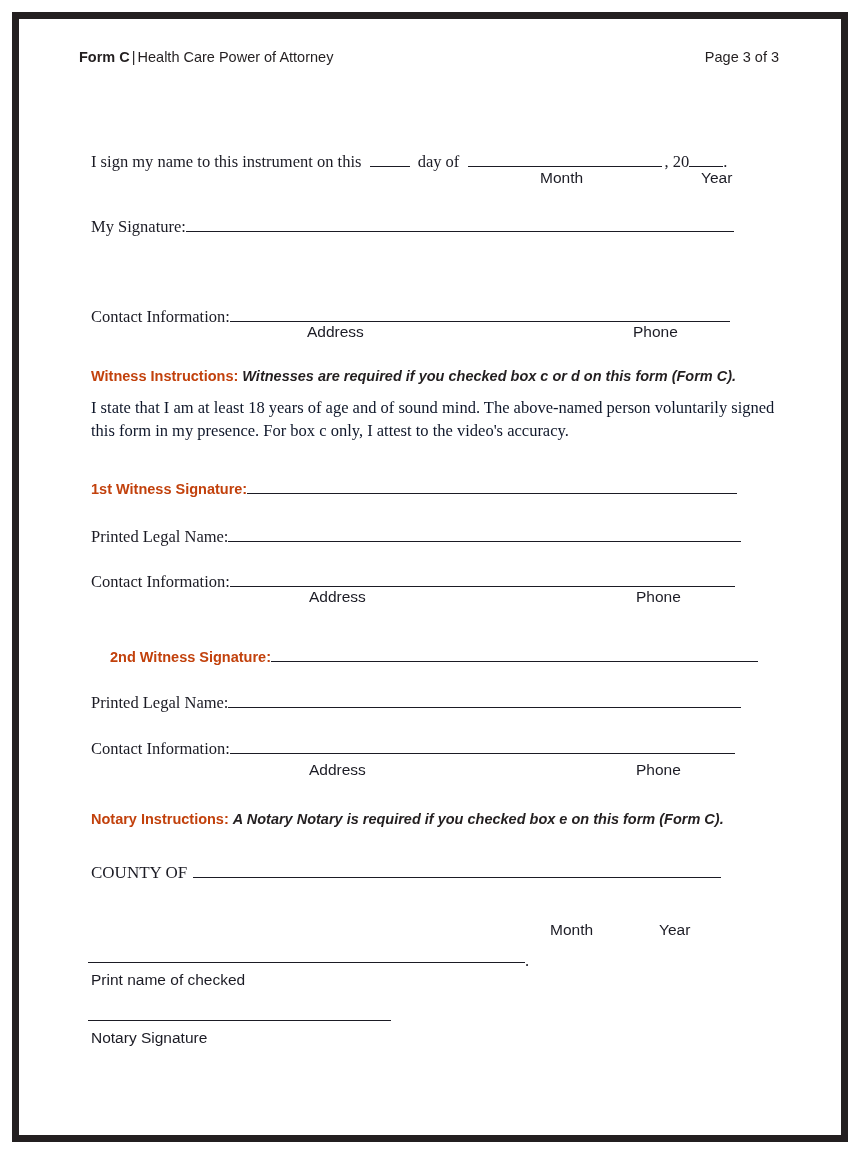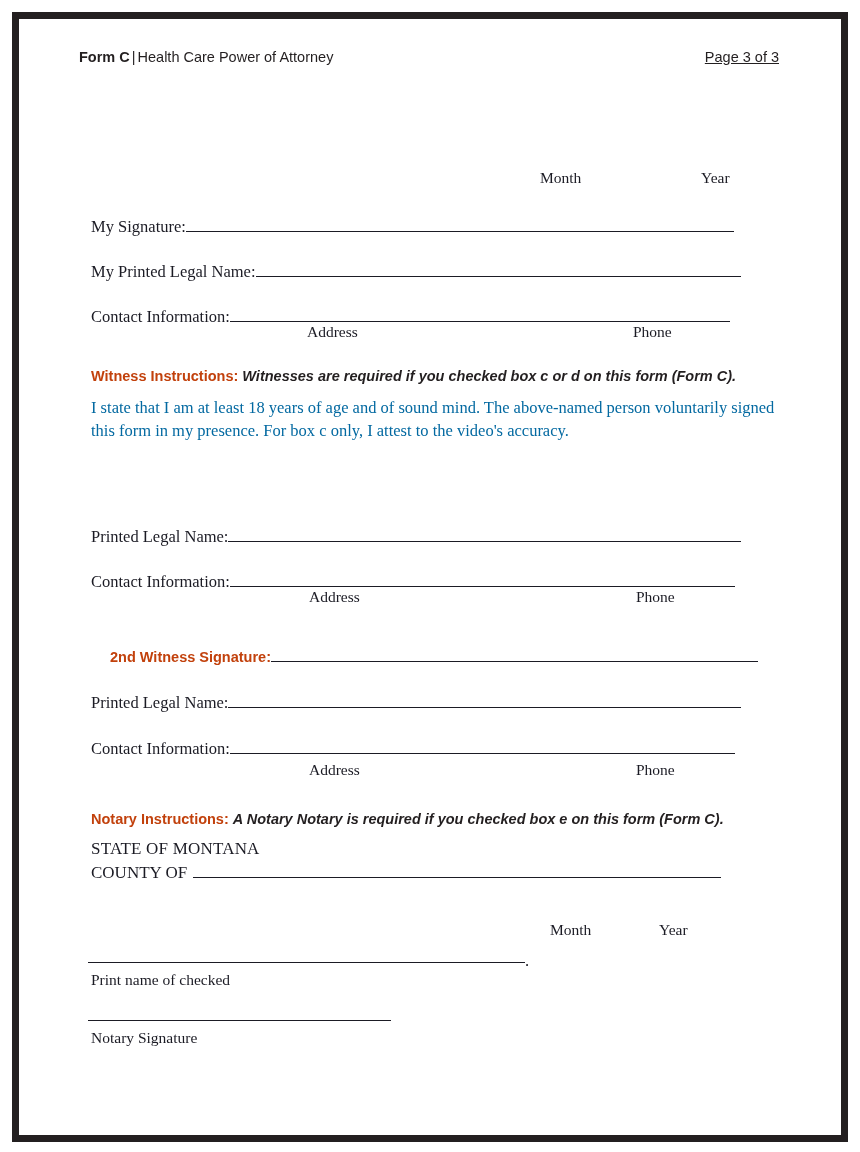--- a/index.html
+++ b/index.html
@@ -42,21 +42,21 @@
     display: flex;
     align-items: baseline;
     justify-content: space-between;
     font-family: "Liberation Sans", sans-serif;
     font-size: 14.5px;
     color: #231f20;
   }
   .doc-header .left { white-space: nowrap; }
   .doc-header .form-id { font-weight: bold; }
   .doc-header .sep { font-weight: normal; padding: 0 2px; }
-  .doc-header .page-num { white-space: nowrap; text-decoration: underline; }
+  .doc-header .page-num { white-space: nowrap; }
 
   
   .body-text {
     font-family: "Liberation Serif", serif;
     font-size: 16.5px;
     color: #1b1b24;
     line-height: 1.42;
   }
 
   .sans-bold {
@@ -85,76 +85,82 @@
 
   
   .hline {
     position: absolute;
     border-top: 1.5px solid #1b1b24;
     height: 0;
   }
 
   .caption {
     position: absolute;
-    font-family: Liberation Serif, serif;
+    font-family: Liberation Sans, sans-serif;
     font-size: 15.5px;
     color: #1b1b24;
     white-space: nowrap;
   }
 
   .line-row {
     position: absolute;
     white-space: nowrap;
   }
 
   .para {
     position: absolute;
     font-family: "Liberation Serif", serif;
     font-size: 16.5px;
     line-height: 1.40;
-    color: #0369a1;
+    color: #0f172a;
   }
 </style>
 </head>
 <body>
 
 <div class="page-frame">
   <div class="page-inner">
 
     <div class="doc-header">
       <div class="left">
         <span class="form-id">Form C</span><span class="sep">|</span><span>Health Care Power of Attorney</span>
       </div>
       <div class="page-num">Page 3 of 3</div>
     </div>
 
+    <div class="line-row body-text" style="left:72px; top:131px;">
+      <span>I sign my name to this instrument on this</span>
+      <span class="rule" style="width:40px; margin:0 4px;"></span>
+      <span>day of</span>
+      <span class="rule" style="width:194px; margin:0 2px 0 5px;"></span><span>, 20</span><span class="rule" style="width:34px;"></span><span>.</span>
+    </div>
     <div class="caption" style="left:521px; top:150px;">Month</div>
     <div class="caption" style="left:682px; top:150px;">Year</div>
 
     <div class="line-row body-text" style="left:72px; top:196px;">
       <span>My Signature:</span><span class="rule" style="width:548px;"></span>
     </div>
 
-    <div class="line-row body-text" style="left:72px; top:241px;">
-      <span>My Printed Legal Name:</span><span class="rule" style="width:485px;"></span>
-    </div>
 
     <div class="line-row body-text" style="left:72px; top:286px;">
       <span>Contact Information:</span><span class="rule" style="width:500px;"></span>
     </div>
     <div class="caption" style="left:288px; top:304px;">Address</div>
     <div class="caption" style="left:614px; top:304px;">Phone</div>
 
     <div class="abs" style="left:72px; top:348px; white-space:nowrap;">
       <span class="sans-bold">Witness Instructions:</span>
       <span class="sans-bold-italic">Witnesses are required if you checked box c or d on this form (Form C).</span>
     </div>
 
     <div class="para" style="left:72px; top:377px; width:706px;">I state that I am at least 18 years of age and of sound mind. The above-named person voluntarily signed this form in my presence. For box c only, I attest to the video's accuracy.</div>
 
+    <div class="abs" style="left:72px; top:459px; white-space:nowrap;">
+      <span class="sans-bold">1st Witness Signature:</span><span class="rule" style="width:490px; height:0.95em;"></span>
+    </div>
 
     <div class="line-row body-text" style="left:72px; top:506px;">
       <span>Printed Legal Name:</span><span class="rule" style="width:513px;"></span>
     </div>
 
     <div class="line-row body-text" style="left:72px; top:551px;">
       <span>Contact Information:</span><span class="rule" style="width:505px;"></span>
     </div>
     <div class="caption" style="left:290px; top:569px;">Address</div>
     <div class="caption" style="left:617px; top:569px;">Phone</div>
@@ -171,21 +177,20 @@
       <span>Contact Information:</span><span class="rule" style="width:505px;"></span>
     </div>
     <div class="caption" style="left:290px; top:742px;">Address</div>
     <div class="caption" style="left:617px; top:742px;">Phone</div>
 
     <div class="abs" style="left:72px; top:791px; white-space:nowrap;">
       <span class="sans-bold">Notary Instructions:</span>
       <span class="sans-bold-italic">A Notary Notary is required if you checked box e on this form (Form C).</span>
     </div>
 
-    <div class="abs body-text" style="left:72px; top:818px; font-size:17px; letter-spacing:0.2px;">STATE OF MONTANA</div>
 
     <div class="line-row body-text" style="left:72px; top:842px; font-size:17px;">
       <span>COUNTY OF</span><span class="rule" style="width:528px; margin-left:6px;"></span>
     </div>
 
     <div class="caption" style="left:531px; top:902px;">Month</div>
     <div class="caption" style="left:640px; top:902px;">Year</div>
 
     <div class="hline" style="left:69px; top:943px; width:437px;"></div>
     <div class="abs body-text" style="left:506px; top:930px;">.</div>

